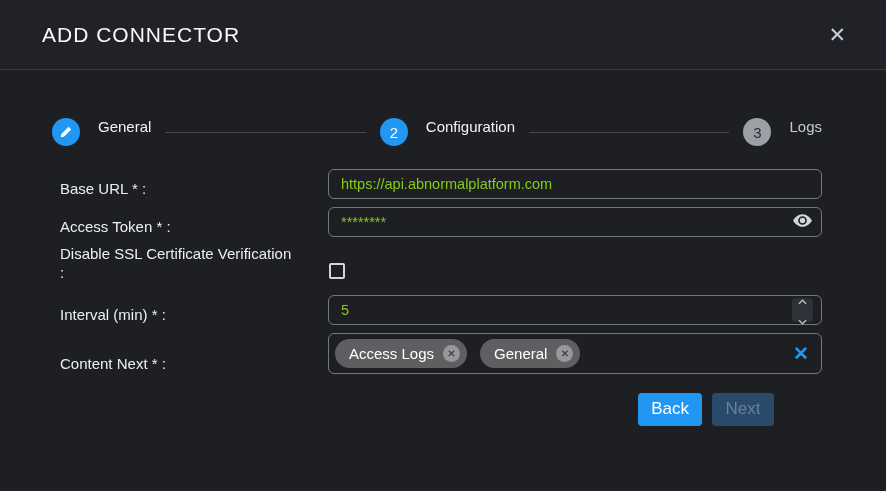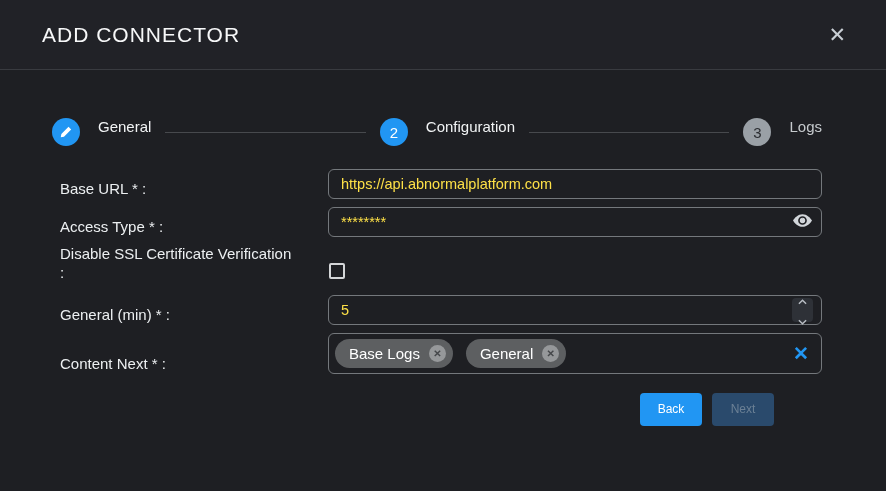--- a/index.html
+++ b/index.html
@@ -92,21 +92,21 @@
     box-sizing: border-box;
   }
   .control { flex: 1 1 auto; position: relative; }
   .text-input {
     width: 100%;
     box-sizing: border-box;
     height: 30px;
     background: transparent;
     border: 1px solid #74787c;
     border-radius: 6px;
-    color: #fde047;
+    color: #84cc16;
     font-size: 14.5px;
     padding: 0 12px;
     font-family: "Liberation Sans", sans-serif;
     outline: none;
   }
   .text-input.with-eye { padding-right: 40px; }
   .text-input.with-spin { padding-right: 40px; }
   .eye-btn {
     position: absolute;
     right: 10px; top: 50%;
@@ -194,21 +194,21 @@
     display: flex;
     justify-content: flex-end;
     gap: 10px;
     padding: 11px 48px 0 0;
   }
   .btn {
     height: 33px;
     min-width: 62px;
     border: none;
     border-radius: 4px;
-    font-size: 12px;
+    font-size: 17px;
     font-family: "Liberation Sans", sans-serif;
     padding: 0 13px;
     cursor: pointer;
   }
   .btn-primary { background: #2196f3; color: #ffffff; }
   .btn-disabled { background: #2a4a6c; color: #6b8095; }
 </style>
 </head>
 <body>
 
@@ -245,21 +245,21 @@
   <div class="form-area">
 
     <div class="form-row">
       <div class="field-label">Base URL * :</div>
       <div class="control">
         <input class="text-input" type="text" value="https://api.abnormalplatform.com" style="">
       </div>
     </div>
 
     <div class="form-row">
-      <div class="field-label">Access Type * :</div>
+      <div class="field-label">Access Token * :</div>
       <div class="control">
         <input class="text-input with-eye" type="text" value="********" style="">
         <button class="eye-btn">
           <span>
             <svg width="19" height="14" viewBox="0 0 24 16">
               <path d="M12 0C6.5 0 2 4.5 0 8c2 3.5 6.5 8 12 8s10-4.5 12-8c-2-3.5-6.5-8-12-8zm0 13.5A5.5 5.5 0 1 1 12 2.5a5.5 5.5 0 0 1 0 11z" fill="#d2d6da"></path>
               <circle cx="12" cy="8" r="3.4" fill="#d2d6da"></circle>
               <path d="M10.5 6.2a1.4 1.4 0 0 1 2 0z" fill="#2e3137"></path>
             </svg>
           </span>
@@ -268,21 +268,21 @@
     </div>
 
     <div class="form-row checkbox-row">
       <div class="field-label">Disable SSL Certificate Verification :</div>
       <div class="control">
         <input type="checkbox" class="ssl-checkbox" style="">
       </div>
     </div>
 
     <div class="form-row">
-      <div class="field-label">General (min) * :</div>
+      <div class="field-label">Interval (min) * :</div>
       <div class="control">
         <input class="text-input with-spin" type="text" value="5" style="">
         <div class="num-spinner">
           <span>
             <svg width="9" height="6" viewBox="0 0 10 6">
                 <path d="M1 5l4-4 4 4" stroke="#b9bec4" stroke-width="1.6" fill="none"></path>
               </svg>
           </span>
           <span>
             <svg width="9" height="6" viewBox="0 0 10 6">
@@ -291,21 +291,21 @@
           </span>
         </div>
       </div>
     </div>
 
     <div class="form-row">
       <div class="field-label">Content Next * :</div>
       <div class="control">
         <div class="multiselect">
           <span class="chip">
-            <span>Base Logs</span>
+            <span>Access Logs</span>
             <span class="chip-remove">✕</span>
           </span>
           <span class="chip">
             <span>General</span>
             <span class="chip-remove">✕</span>
           </span>
         </div>
         <button class="clear-all">✕</button>
       </div>
     </div>

